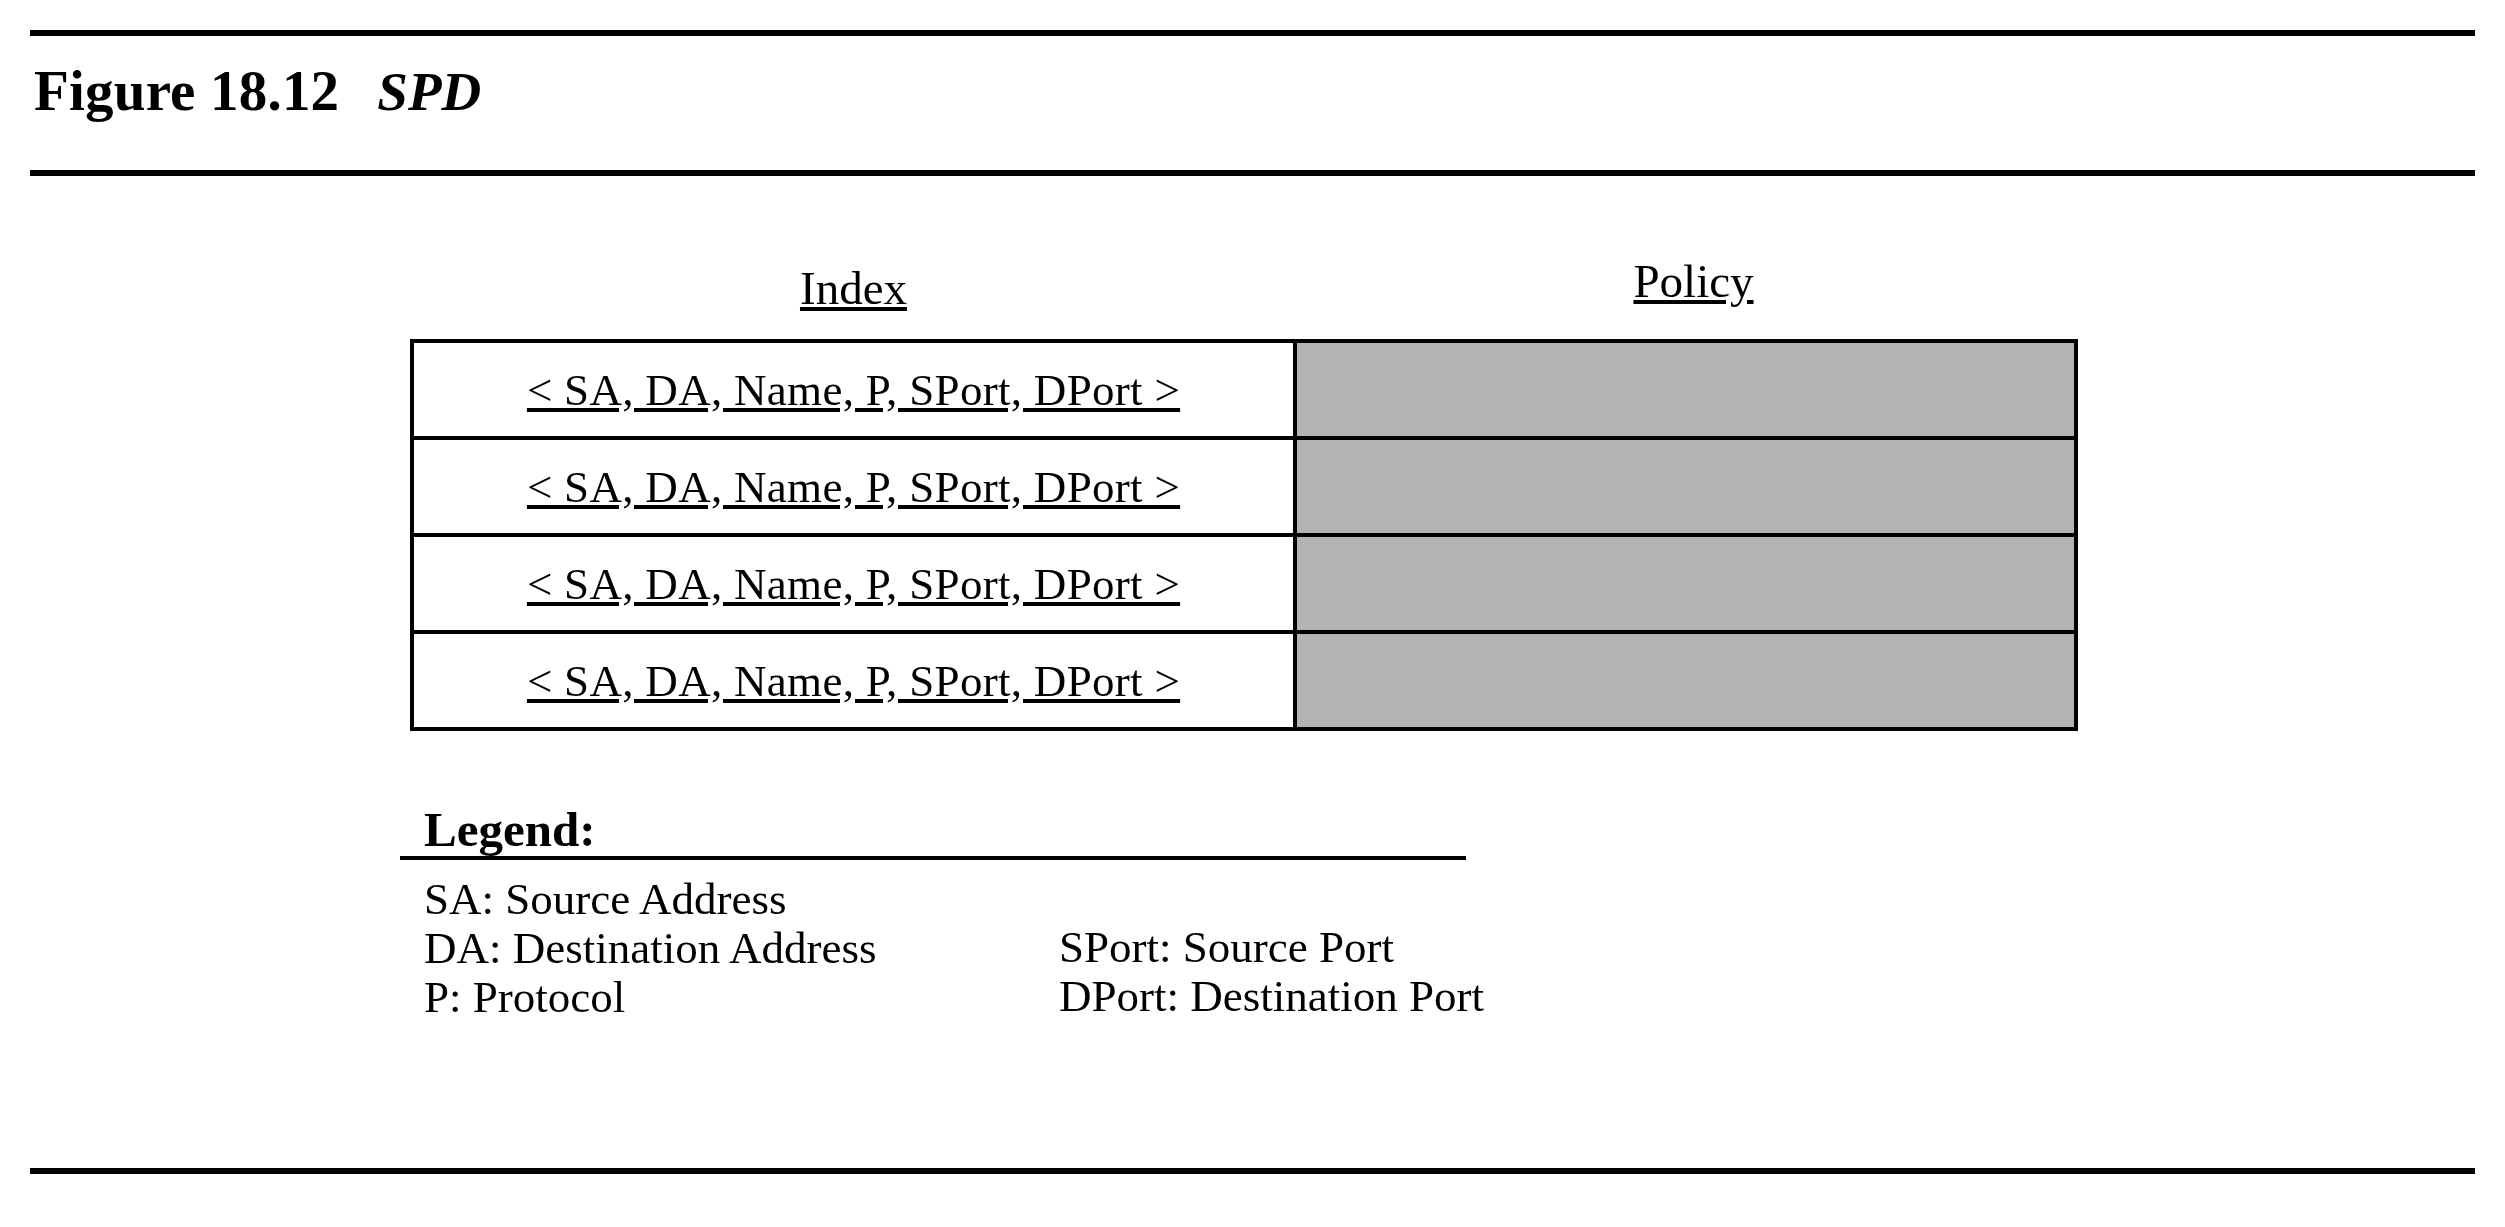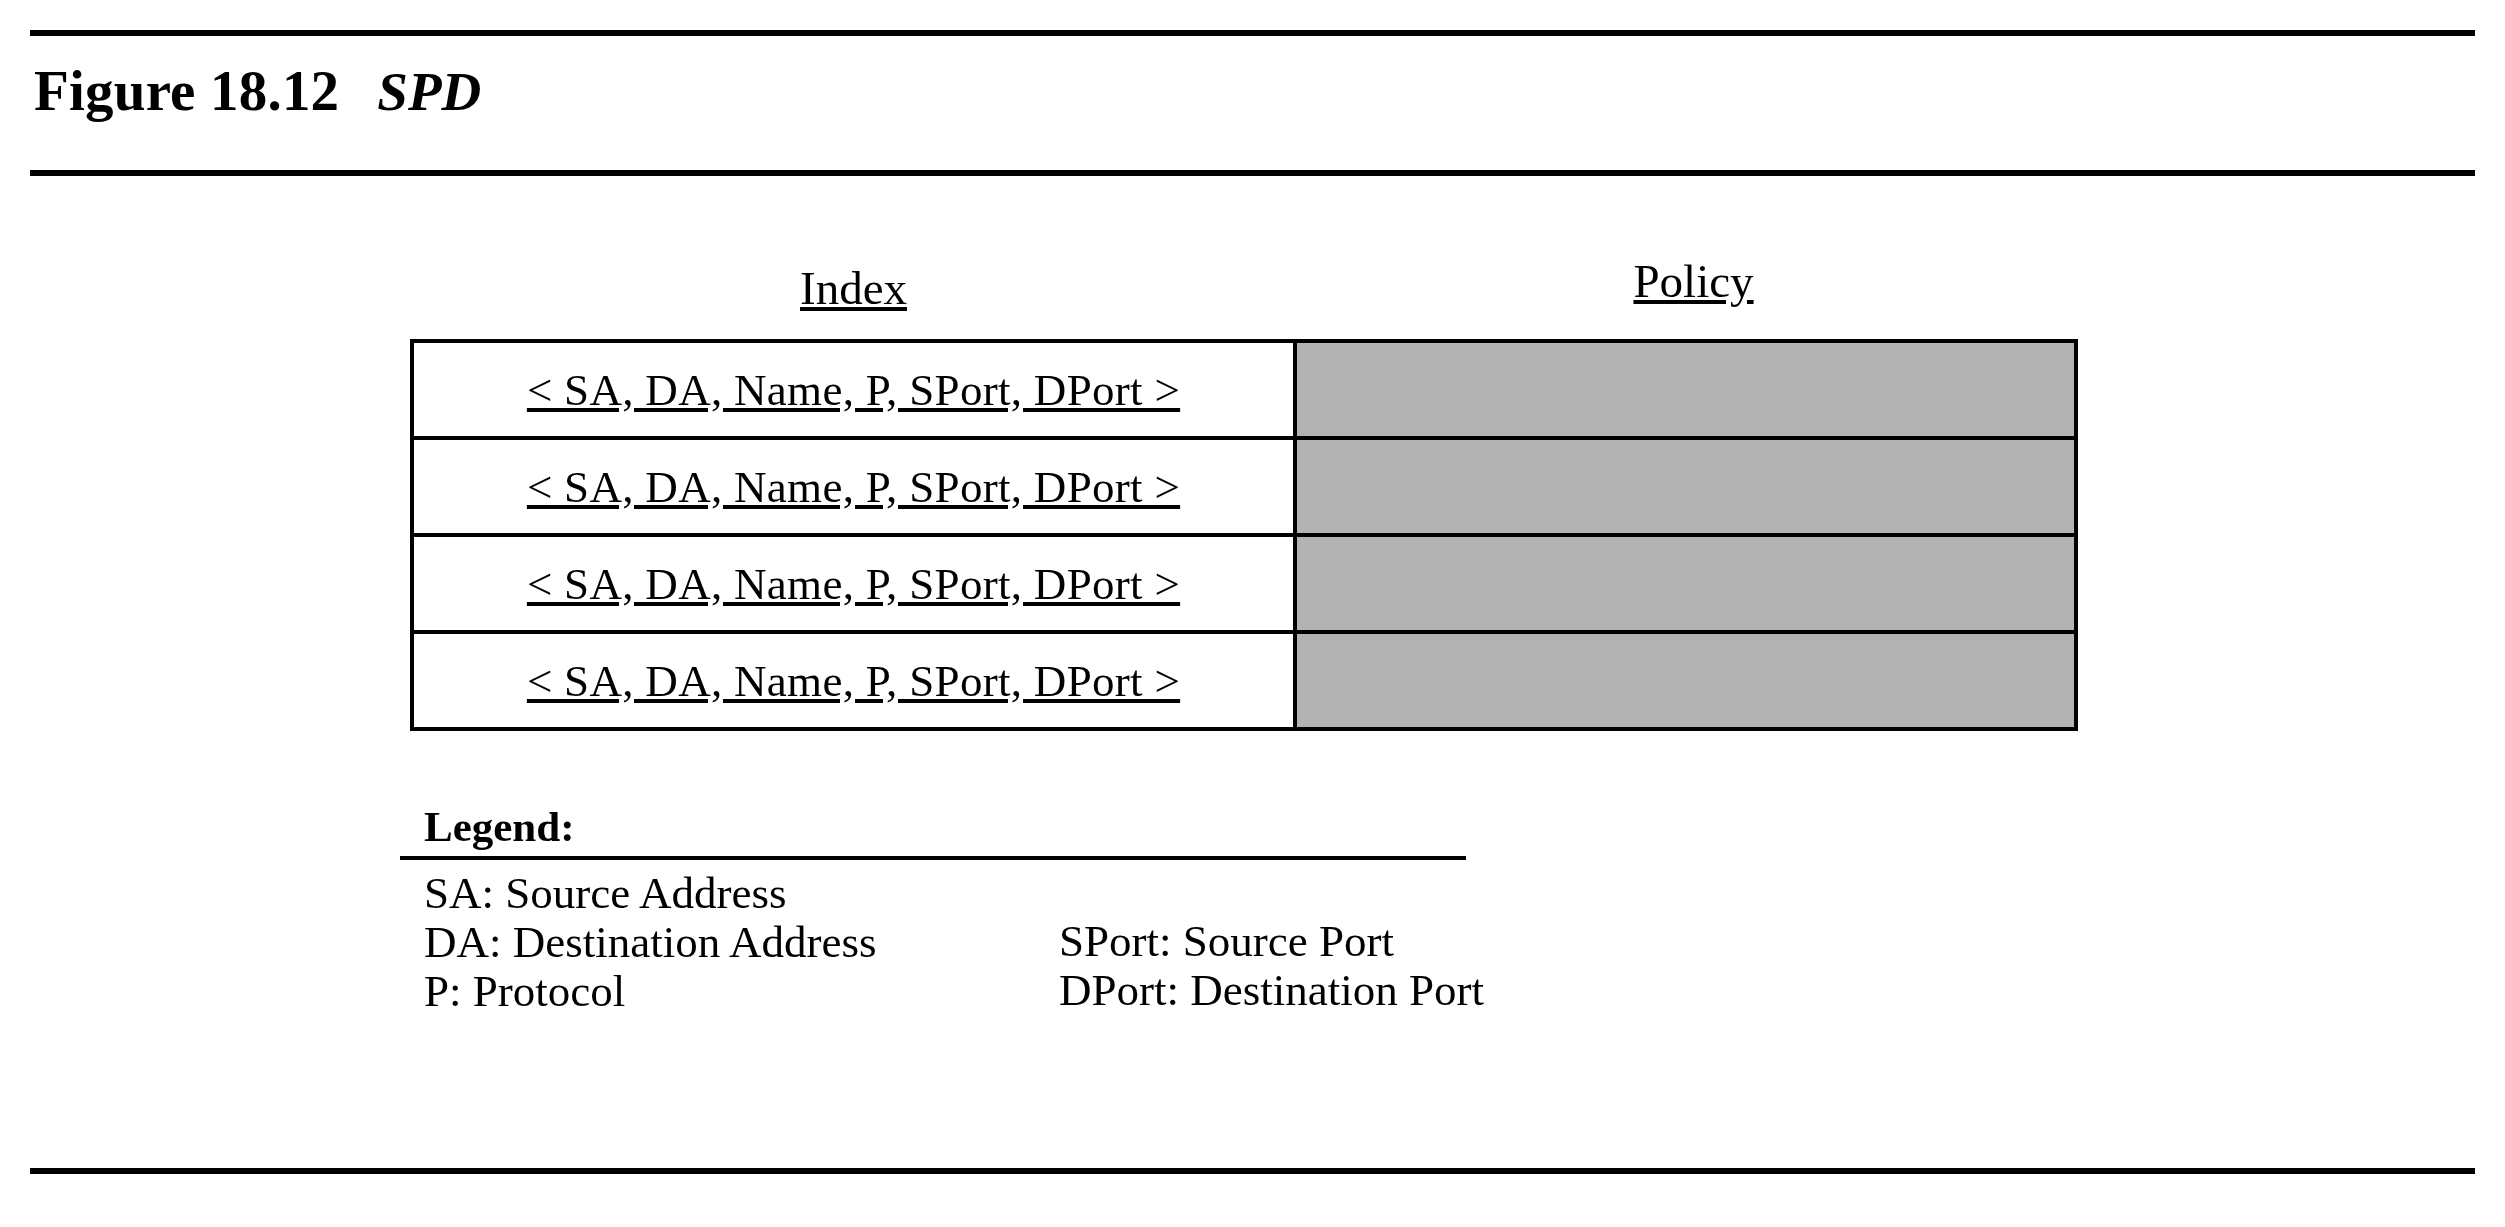--- a/index.html
+++ b/index.html
@@ -104,21 +104,21 @@
 
   
   #legend {
     position: absolute;
     left: 424px;
     top: 804px;
     width: 1100px;
   }
   #legend-heading {
     font-weight: bold;
-    font-size: 43px;
+    font-size: 49px;
     line-height: 1.05;
     white-space: nowrap;
   }
   #legend-rule {
     position: absolute;
     left: -24px;
     top: 52px;
     width: 1066px;
     height: 4px;
     background: #000000;

